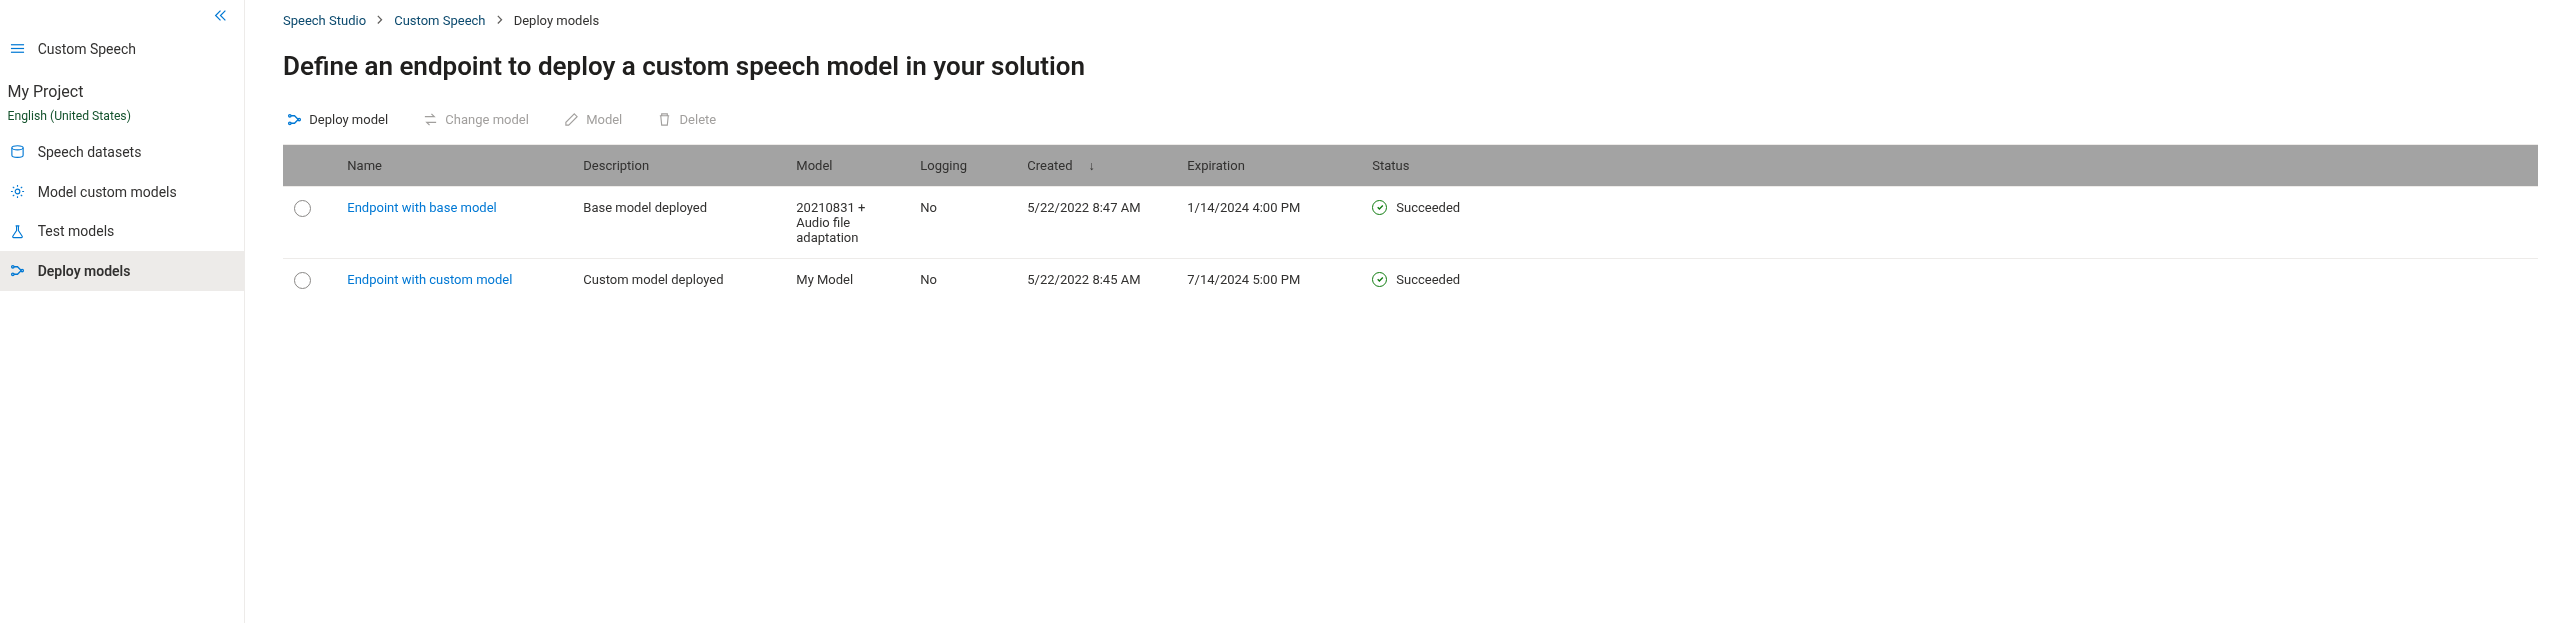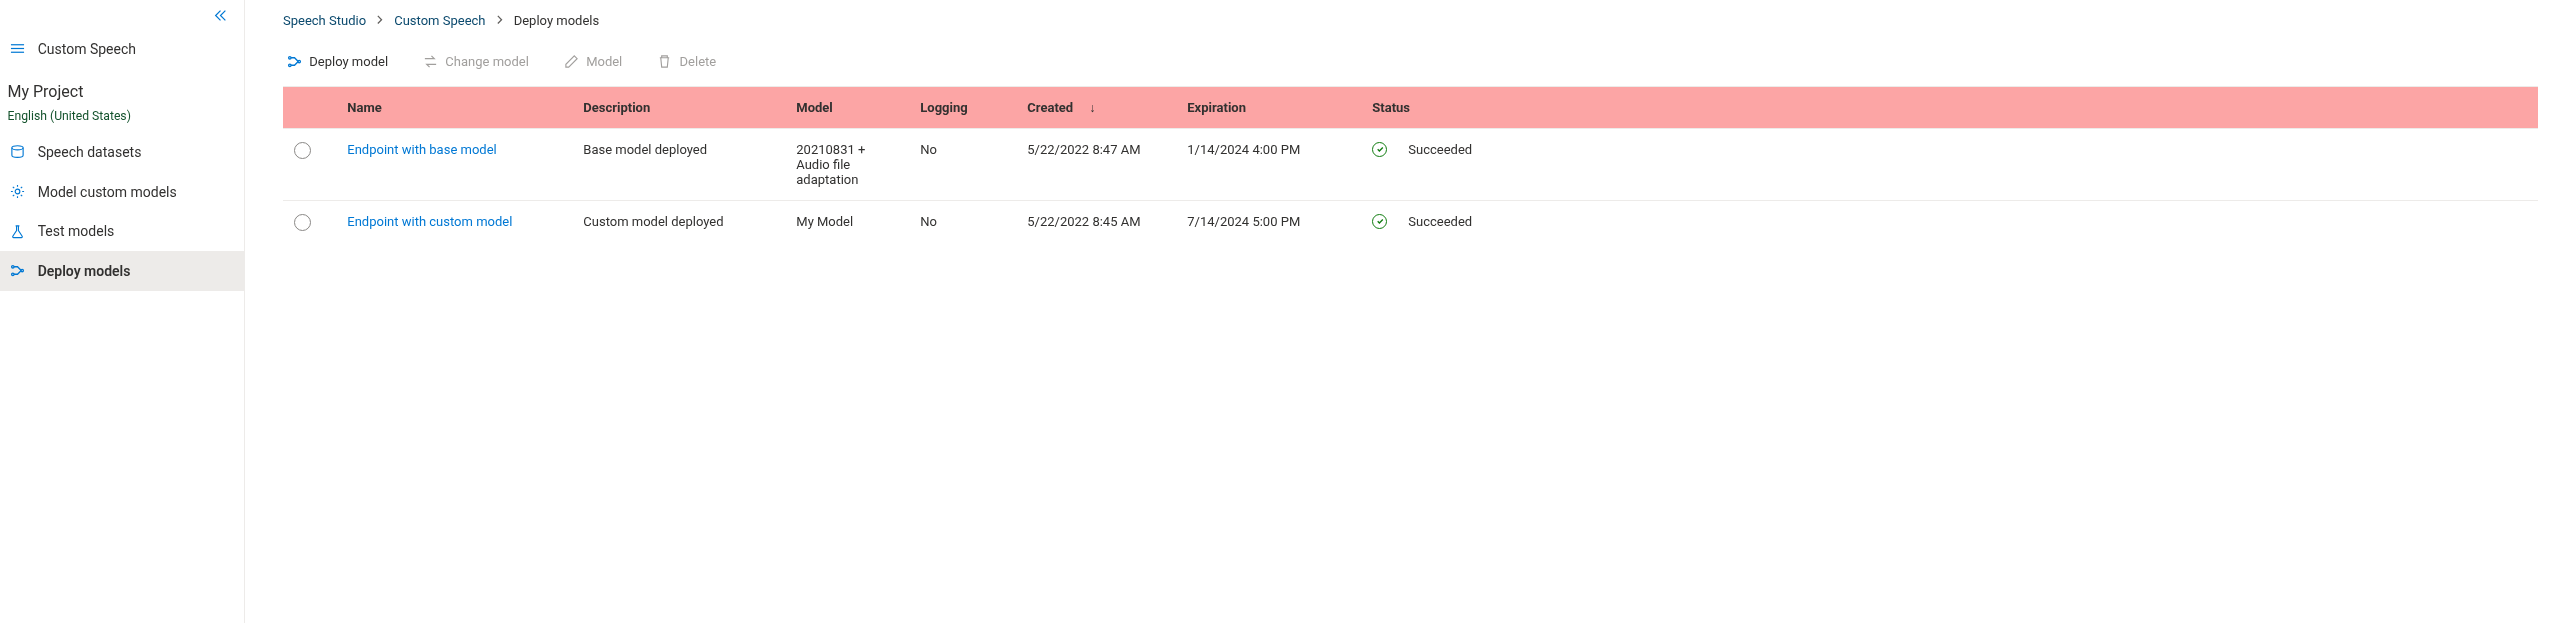--- a/index.html
+++ b/index.html
@@ -116,38 +116,38 @@
       border-collapse: collapse;
     }
     table.data th, table.data td {
       text-align: left;
       padding: 13px 11.3px;
       font-size: 13px;
       border-top: 0.9px solid #edebe9;
       vertical-align: top;
     }
     table.data thead th {
-      font-weight: 700;
+      font-weight: 400;
       border-top: 0.9px solid #edebe9;
       border-bottom: 0.9px solid #edebe9;
-      background: #fca5a5;
+      background: #a3a3a3;
       color: #323130;
     }
     table.data tbody tr:first-child td { border-top: none; }
     .th-sort { display:inline-flex; align-items:center; gap:16px; }
     .sort-arrow { font-size: 12.2px; color:#323130; }
     .checkbox-cell { width: 53px; }
     .radio-empty {
       width: 17px; height: 17px;
       border: 0.9px solid #8a8886;
       border-radius: 50%;
       display: inline-block;
     }
     .link-cell { color: #0078d4; cursor: pointer; }
-    .status-cell { display:flex; gap:21px; }
+    .status-cell { display:flex; gap:9px; }
     .status-icon {
       width: 15px; height: 15px;
       border: 1.4px solid #107c10;
       border-radius: 50%;
       display:inline-flex; align-items:center; justify-content:center;
       color:#107c10;
     }
     .status-icon svg { width: 8.5px; height: 8.5px; }
 
     
@@ -241,20 +241,21 @@
     </span>
     <a>Custom Speech</a>
     <span class="sep">
       <svg width="9.4" height="9.4" viewBox="0 0 10 10" fill="none" stroke="#605e5c" stroke-width="1.3">
           <path d="M3 1l4 4-4 4"></path>
         </svg>
     </span>
     <span class="current">Deploy models</span>
   </nav>
 
+  <h1 class="page-title">Define an endpoint to deploy a custom speech model in your solution</h1>
 
   <div class="toolbar">
     <button class="tool-btn">
       <span class="icon">
         <svg width="15" height="15" viewBox="0 0 16 16" fill="none" stroke="currentColor" stroke-width="1.4">
             <circle cx="3" cy="4" r="1.3"></circle>
             <circle cx="3" cy="12" r="1.3"></circle>
             <circle cx="13" cy="8" r="1.3"></circle>
             <path d="M4.3 4H8l4 4M4.3 12H8l4-4"></path>
           </svg>

